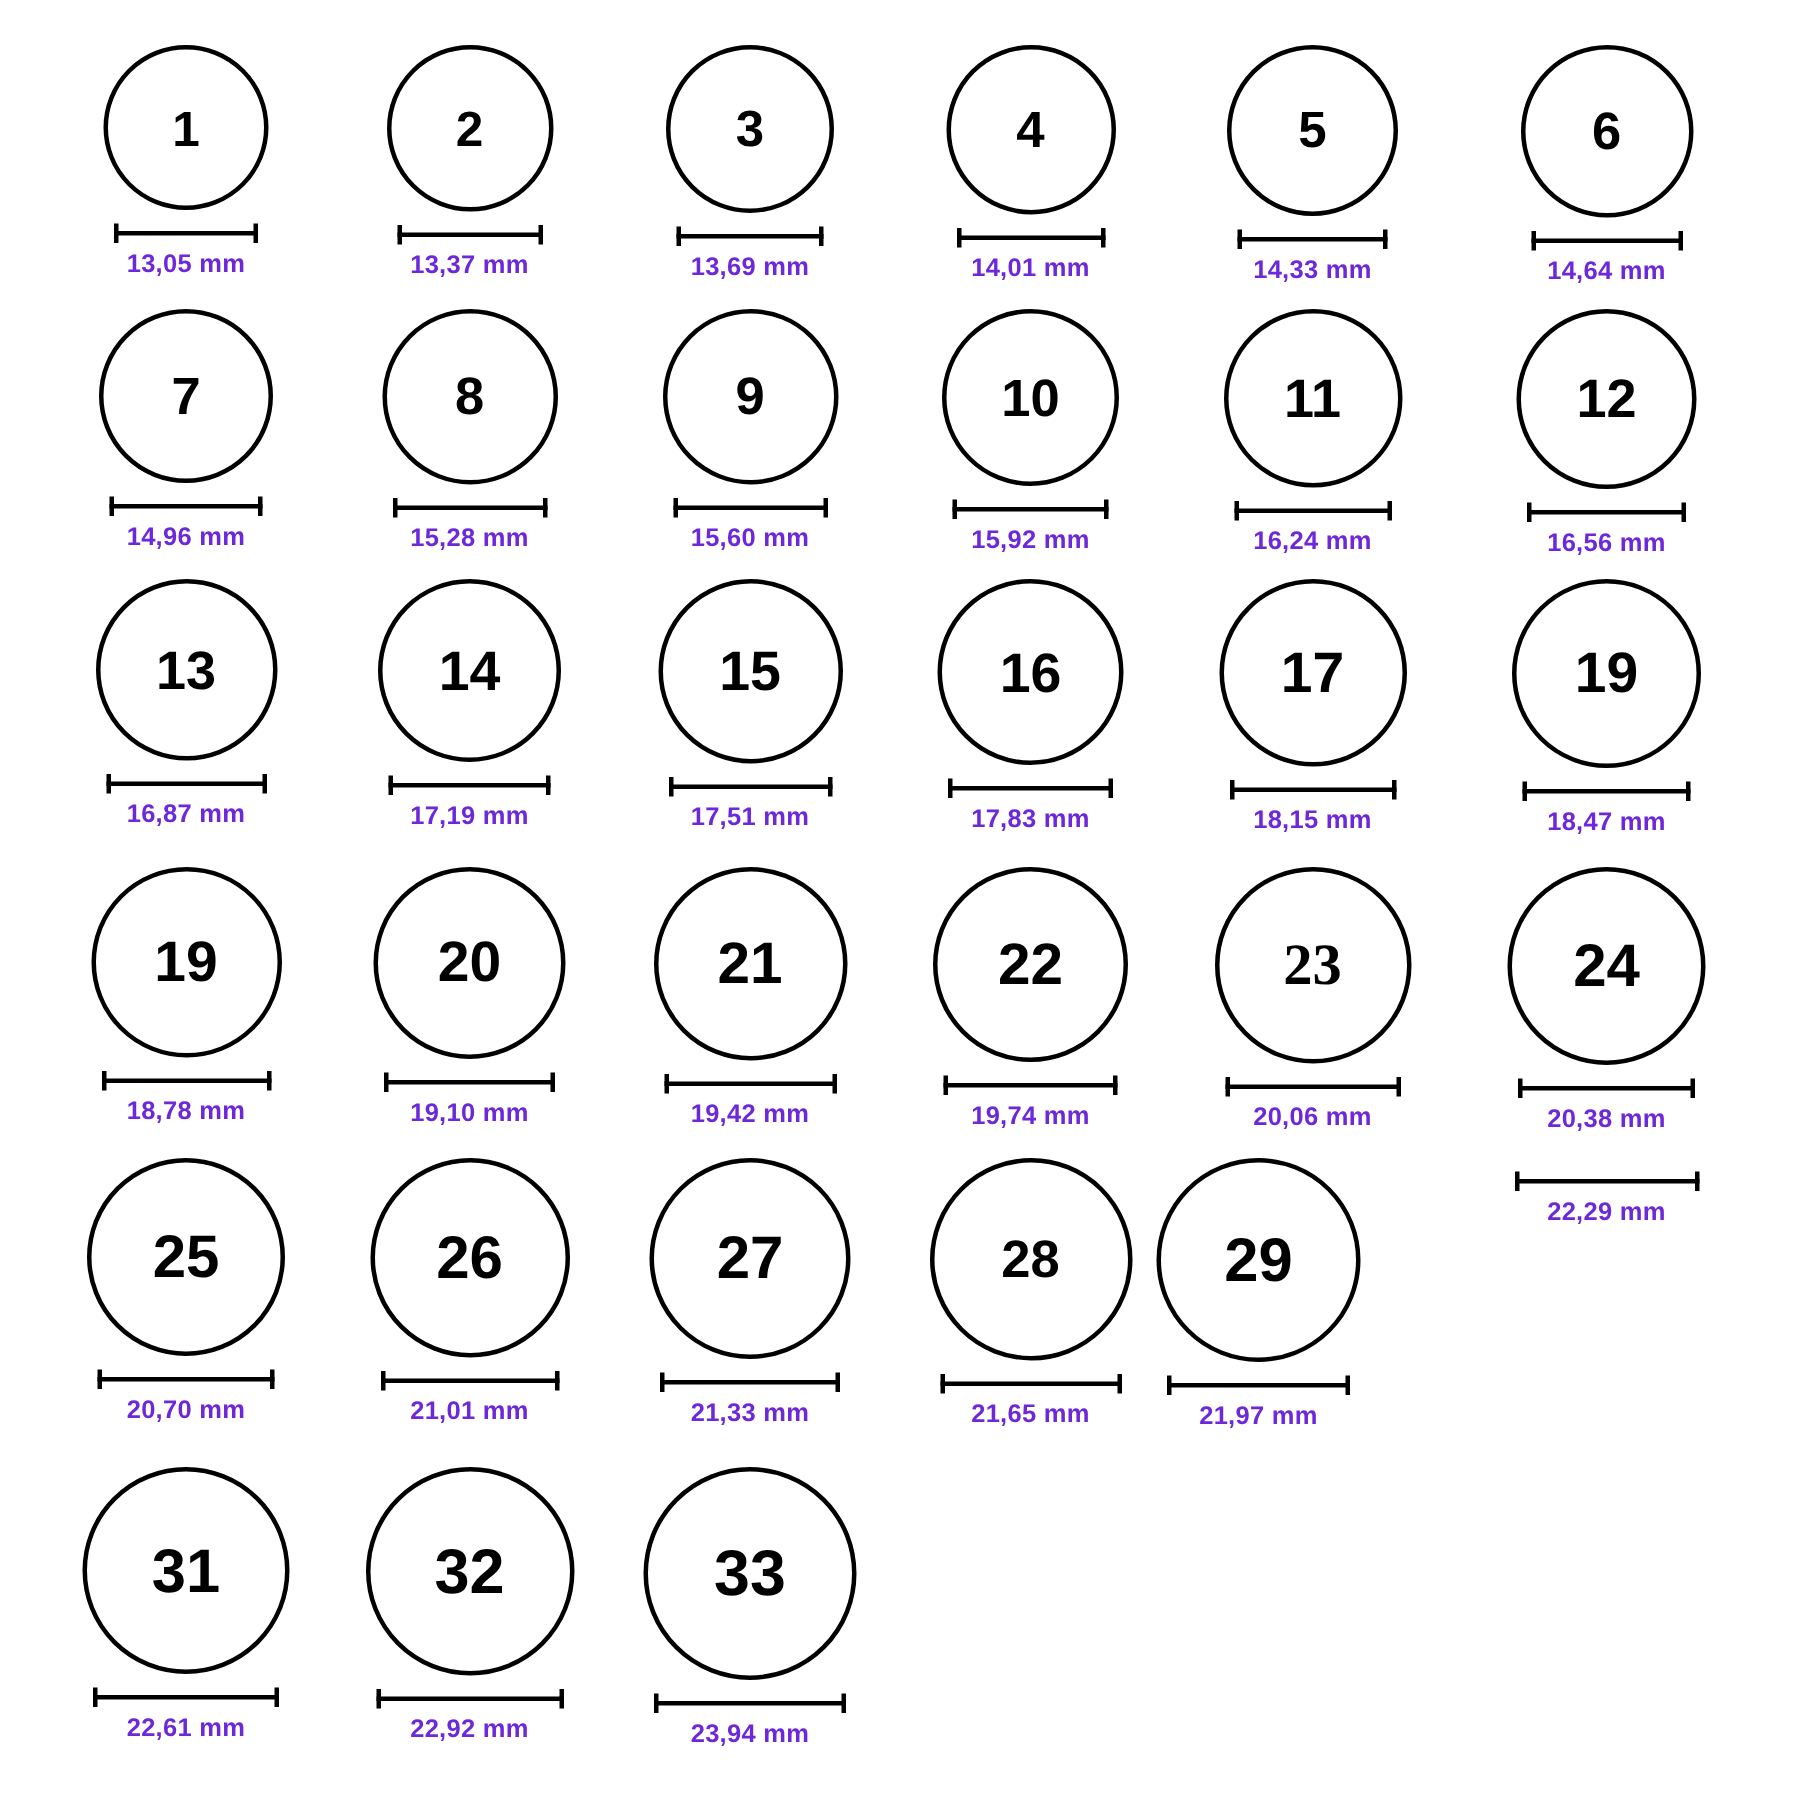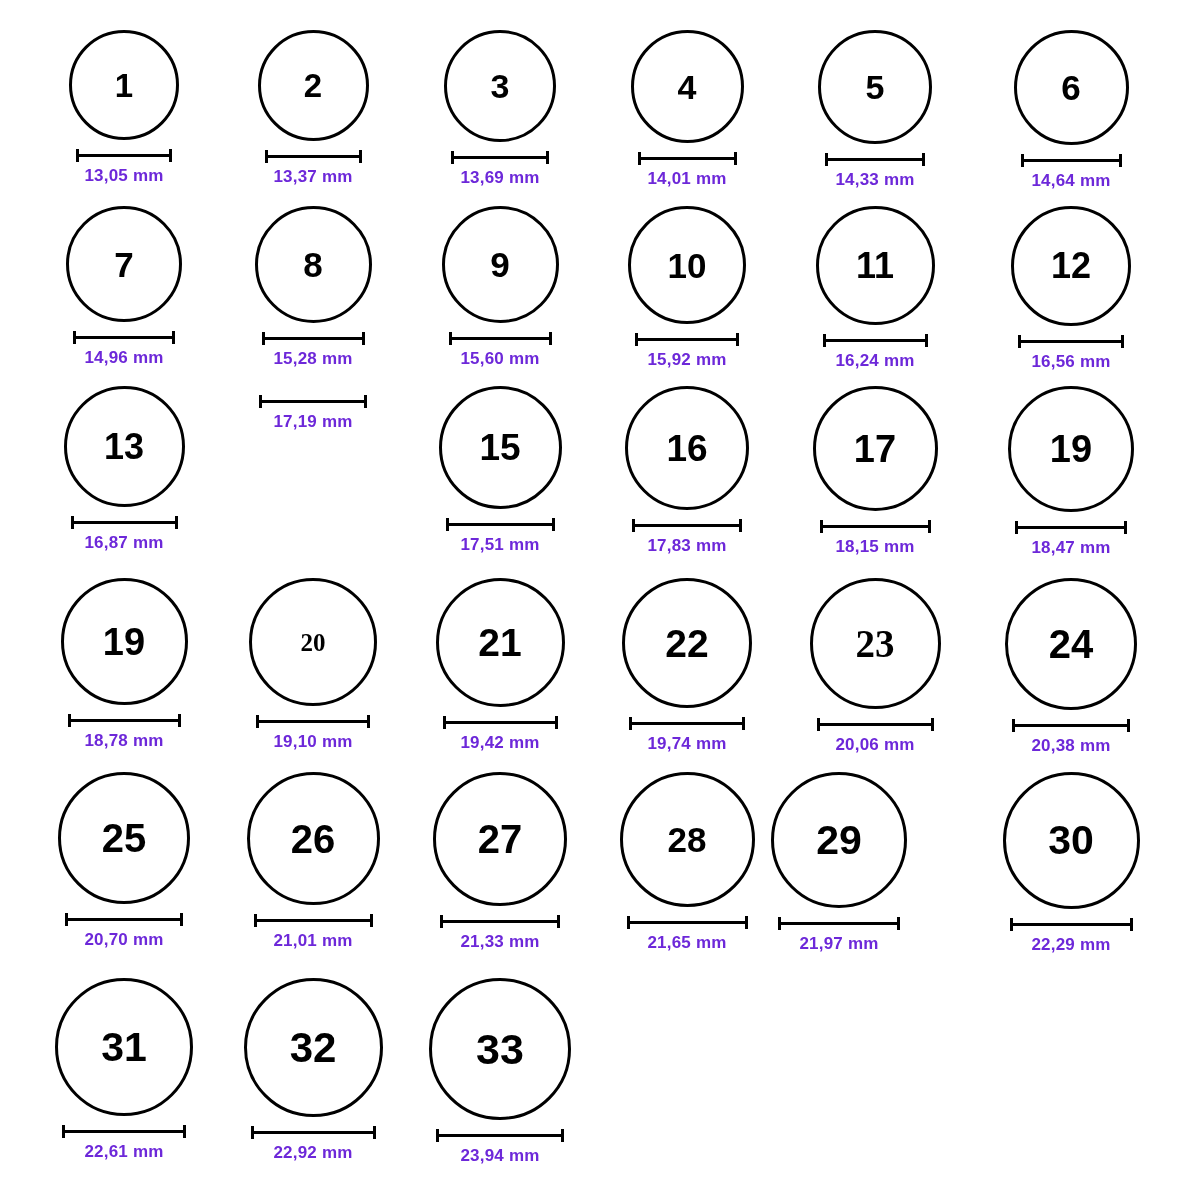--- a/index.html
+++ b/index.html
@@ -211,20 +211,23 @@
         <span class="ring-number" style="font-size: 36px;">13</span>
       </div>
       <div class="measure" style="width: 107px;">
         <div class="bar"></div>
         <div class="cap left"></div>
         <div class="cap right"></div>
       </div>
       <div class="mm-label">16,87 mm</div>
     </div>
     <div class="size-cell" style="left: 252px; top: 386px; width: 122px;">
+      <div class="ring-circle" style="width: 122px; height: 122px;">
+        <span class="ring-number" style="font-size: 37px;">14</span>
+      </div>
       <div class="measure" style="width: 108px;">
         <div class="bar"></div>
         <div class="cap left"></div>
         <div class="cap right"></div>
       </div>
       <div class="mm-label">17,19 mm</div>
     </div>
     <div class="size-cell" style="left: 438.5px; top: 386px; width: 123px;">
       <div class="ring-circle" style="width: 123px; height: 123px;">
         <span class="ring-number" style="font-size: 37px;">15</span>
@@ -275,21 +278,21 @@
       </div>
       <div class="measure" style="width: 113px;">
         <div class="bar"></div>
         <div class="cap left"></div>
         <div class="cap right"></div>
       </div>
       <div class="mm-label">18,78 mm</div>
     </div>
     <div class="size-cell" style="left: 249px; top: 578px; width: 128px;">
       <div class="ring-circle" style="width: 128px; height: 128px;">
-        <span class="ring-number" style="font-size: 25px; font-family: Liberation Serif, serif;">20</span>
+        <span class="ring-number" style="font-size: 38px;">20</span>
       </div>
       <div class="measure" style="width: 114px;">
         <div class="bar"></div>
         <div class="cap left"></div>
         <div class="cap right"></div>
       </div>
       <div class="mm-label">19,10 mm</div>
     </div>
     <div class="size-cell" style="left: 435.5px; top: 578px; width: 129px;">
       <div class="ring-circle" style="width: 129px; height: 129px;">
@@ -384,23 +387,20 @@
         <span class="ring-number" style="font-size: 41px;">29</span>
       </div>
       <div class="measure" style="width: 122px;">
         <div class="bar"></div>
         <div class="cap left"></div>
         <div class="cap right"></div>
       </div>
       <div class="mm-label">21,97 mm</div>
     </div>
     <div class="size-cell" style="left: 1002.5px; top: 772px; width: 137px;">
-      <div class="ring-circle" style="width: 137px; height: 137px;">
-        <span class="ring-number" style="font-size: 41px;">30</span>
-      </div>
       <div class="measure" style="width: 123px;">
         <div class="bar"></div>
         <div class="cap left"></div>
         <div class="cap right"></div>
       </div>
       <div class="mm-label">22,29 mm</div>
     </div>
     <div class="size-cell" style="left: 55px; top: 978px; width: 138px;">
       <div class="ring-circle" style="width: 138px; height: 138px;">
         <span class="ring-number" style="font-size: 41px;">31</span>

